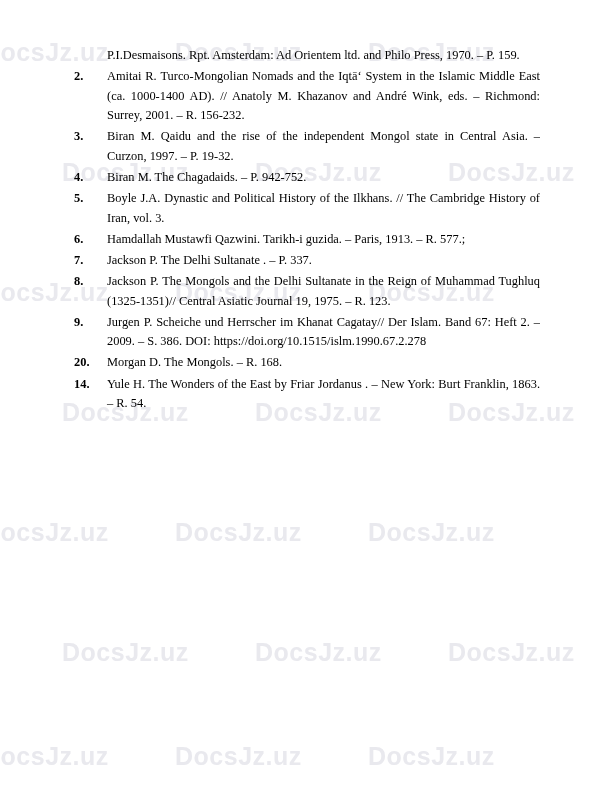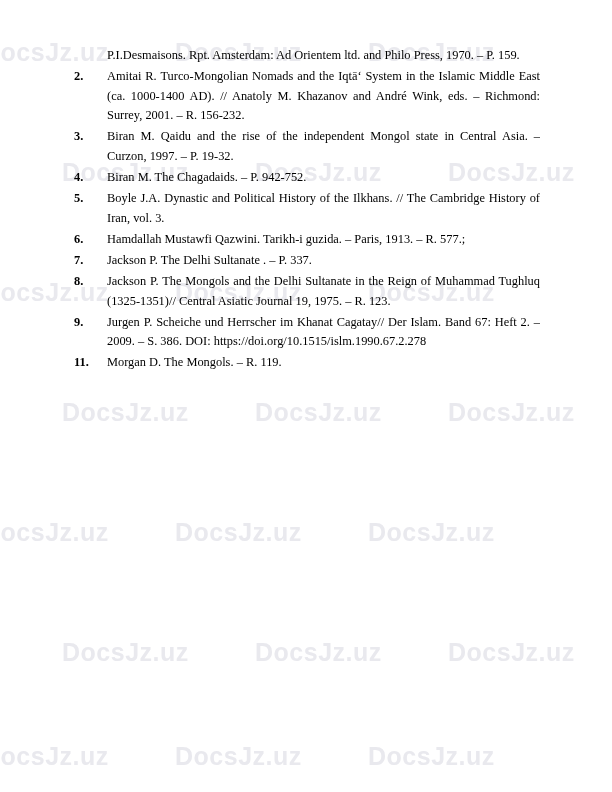--- a/index.html
+++ b/index.html
@@ -135,21 +135,25 @@
     </div>
     <div class="entry">
       <span class="num">8.</span>
       <span class="txt">Jackson P. The Mongols and the Delhi Sultanate in the Reign of Muhammad Tughluq (1325-1351)// Central Asiatic Journal 19, 1975. – R. 123.</span>
     </div>
     <div class="entry">
       <span class="num">9.</span>
       <span class="txt">Jurgen P. Scheiche und Herrscher im Khanat Cagatay// Der Islam. Band 67: Heft 2. – 2009. – S. 386. DOI: https://doi.org/10.1515/islm.1990.67.2.278</span>
     </div>
     <div class="entry">
-      <span class="num">11.</span>
-      <span class="txt">Morgan D. The Mongols. – R. 119.</span>
+      <span class="num">20.</span>
+      <span class="txt">Morgan D. The Mongols. – R. 168.</span>
+    </div>
+    <div class="entry">
+      <span class="num">14.</span>
+      <span class="txt">Yule H. The Wonders of the East by Friar Jordanus . – New York: Burt Franklin, 1863. – R. 54.</span>
     </div>
     <div class="entry">
       <span class="num"></span>
       <span class="txt"></span>
     </div>
   </div>
 </div>
 
 </body></html>

